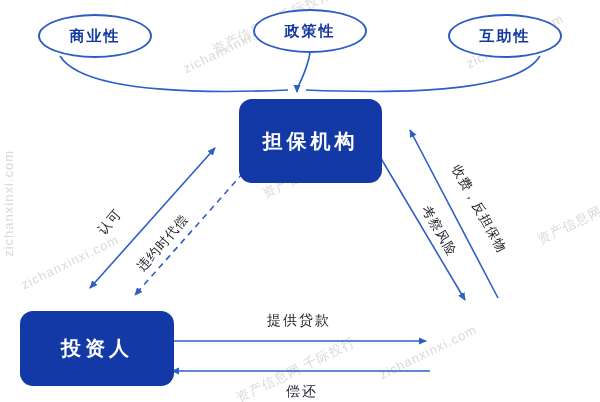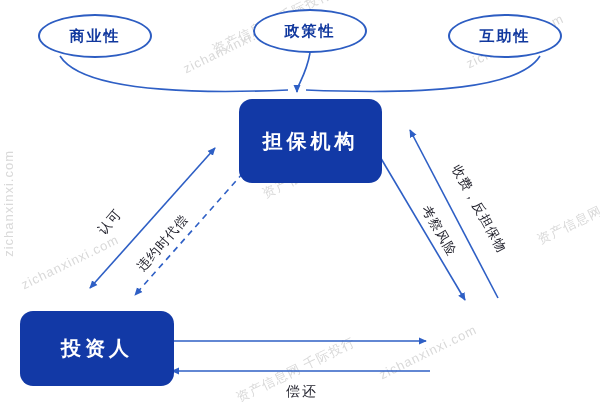--- a/index.html
+++ b/index.html
@@ -81,15 +81,16 @@
   <div class="node ellipse" style="left:253px;top:9px;width:114px;height:44px">政策性</div>
   <div class="node ellipse" style="left:448px;top:14px;width:114px;height:44px">互助性</div>
 
   <div class="node rect" style="left:227px;top:99px;width:143px;height:84px">担保机构</div>
   <div class="node rect" style="left:8px;top:311px;width:154px;height:75px">投资人</div>
 
   <div class="edge-label" style="left:110px;top:222px;transform:translate(-50%,-50%) rotate(-49deg)">认可</div>
   <div class="edge-label" style="left:163px;top:243px;transform:translate(-50%,-50%) rotate(-49deg)">违约时代偿</div>
   <div class="edge-label" style="left:479px;top:209px;transform:translate(-50%,-50%) rotate(61deg)">收费，反担保物</div>
   <div class="edge-label" style="left:439px;top:231px;transform:translate(-50%,-50%) rotate(60deg)">考察风险</div>
+  <div class="edge-label h" style="left:299px;top:321px;transform:translate(-50%,-50%)">提供贷款</div>
   <div class="edge-label h" style="left:302px;top:392px;transform:translate(-50%,-50%)">偿还</div>
 
 </div>
 
 </body></html>

